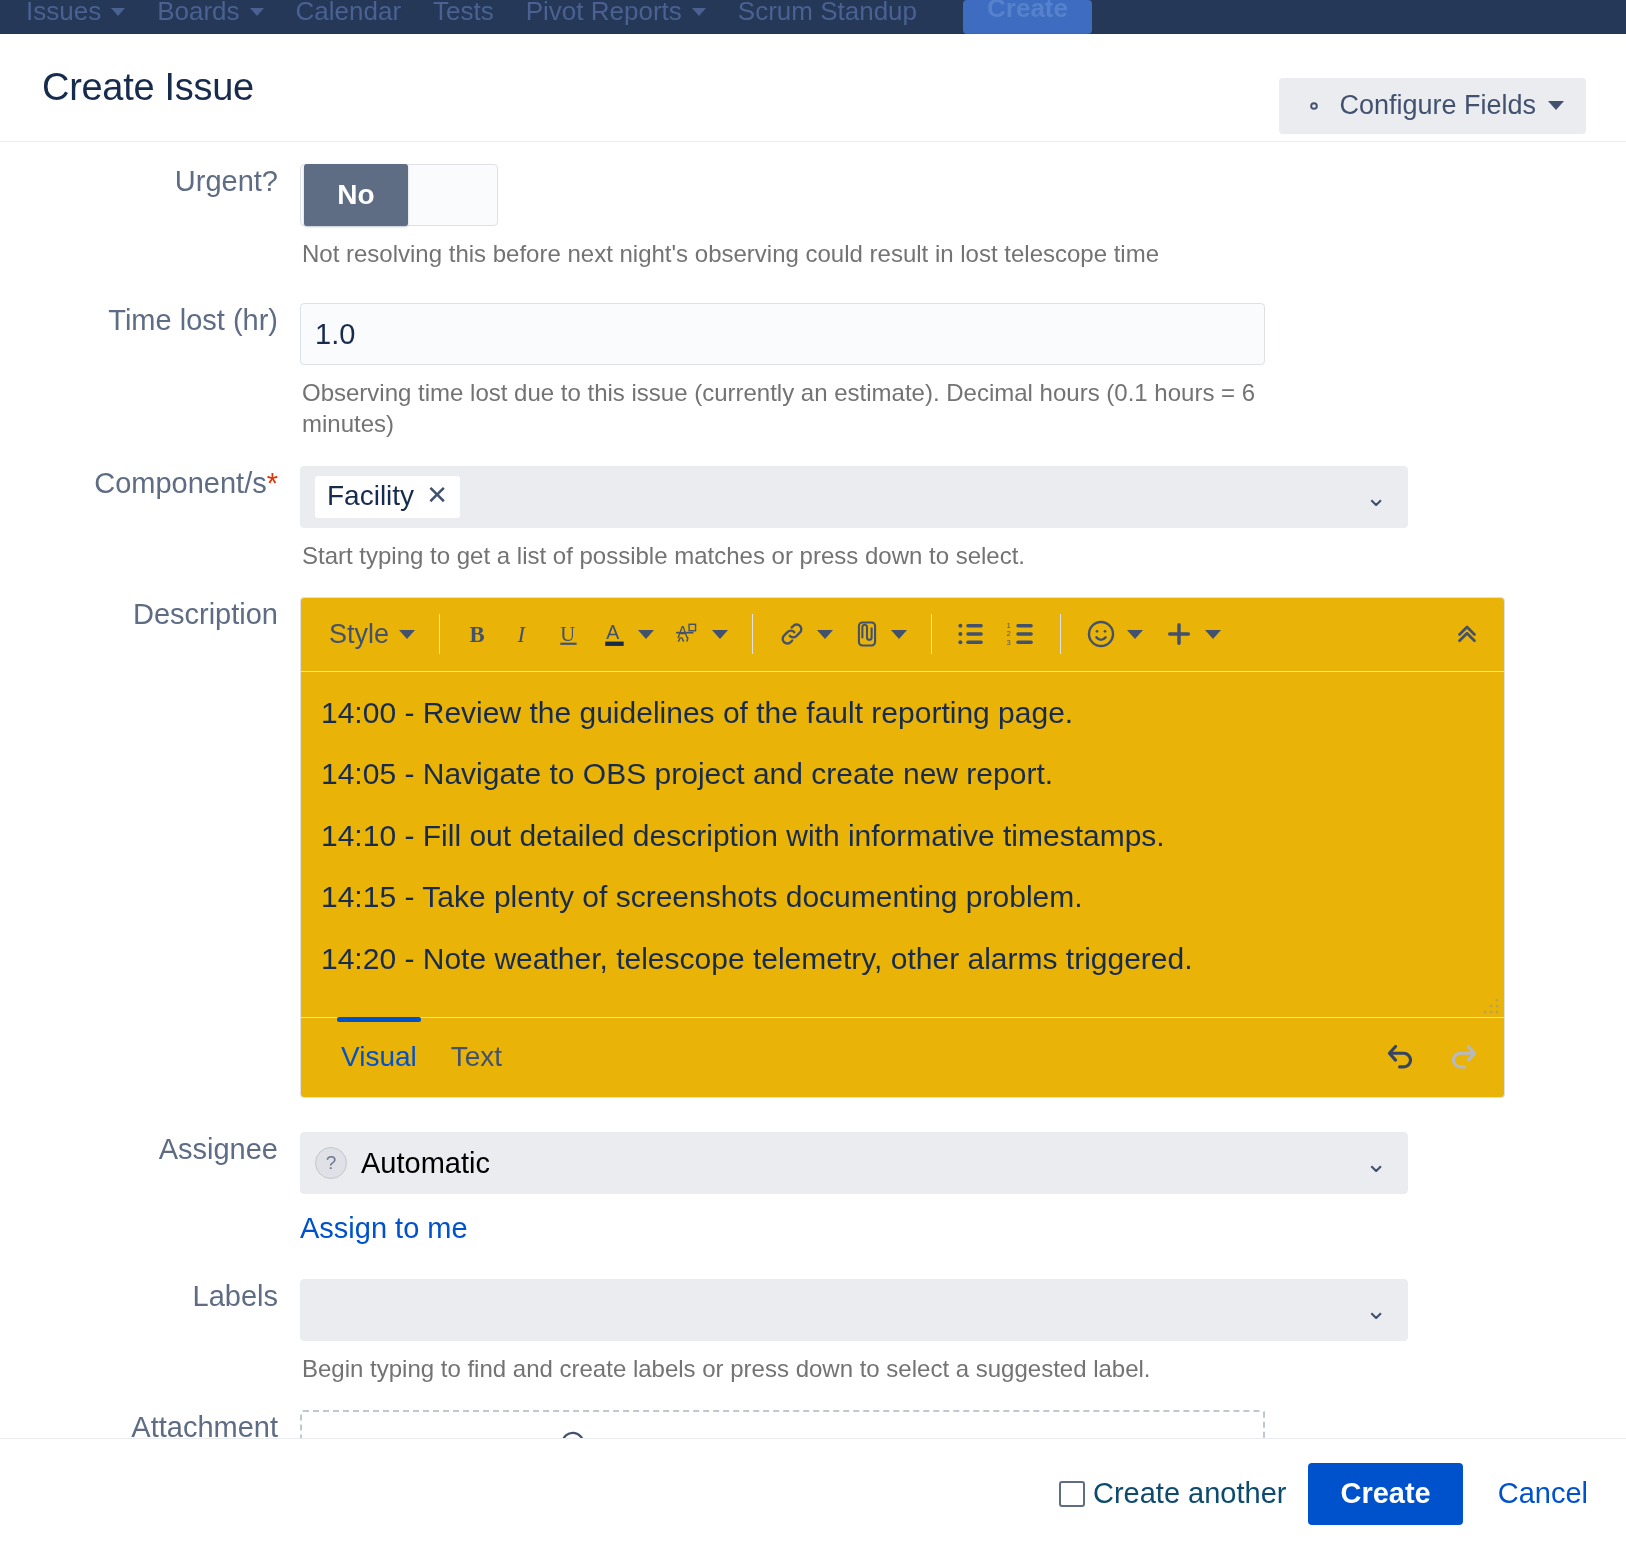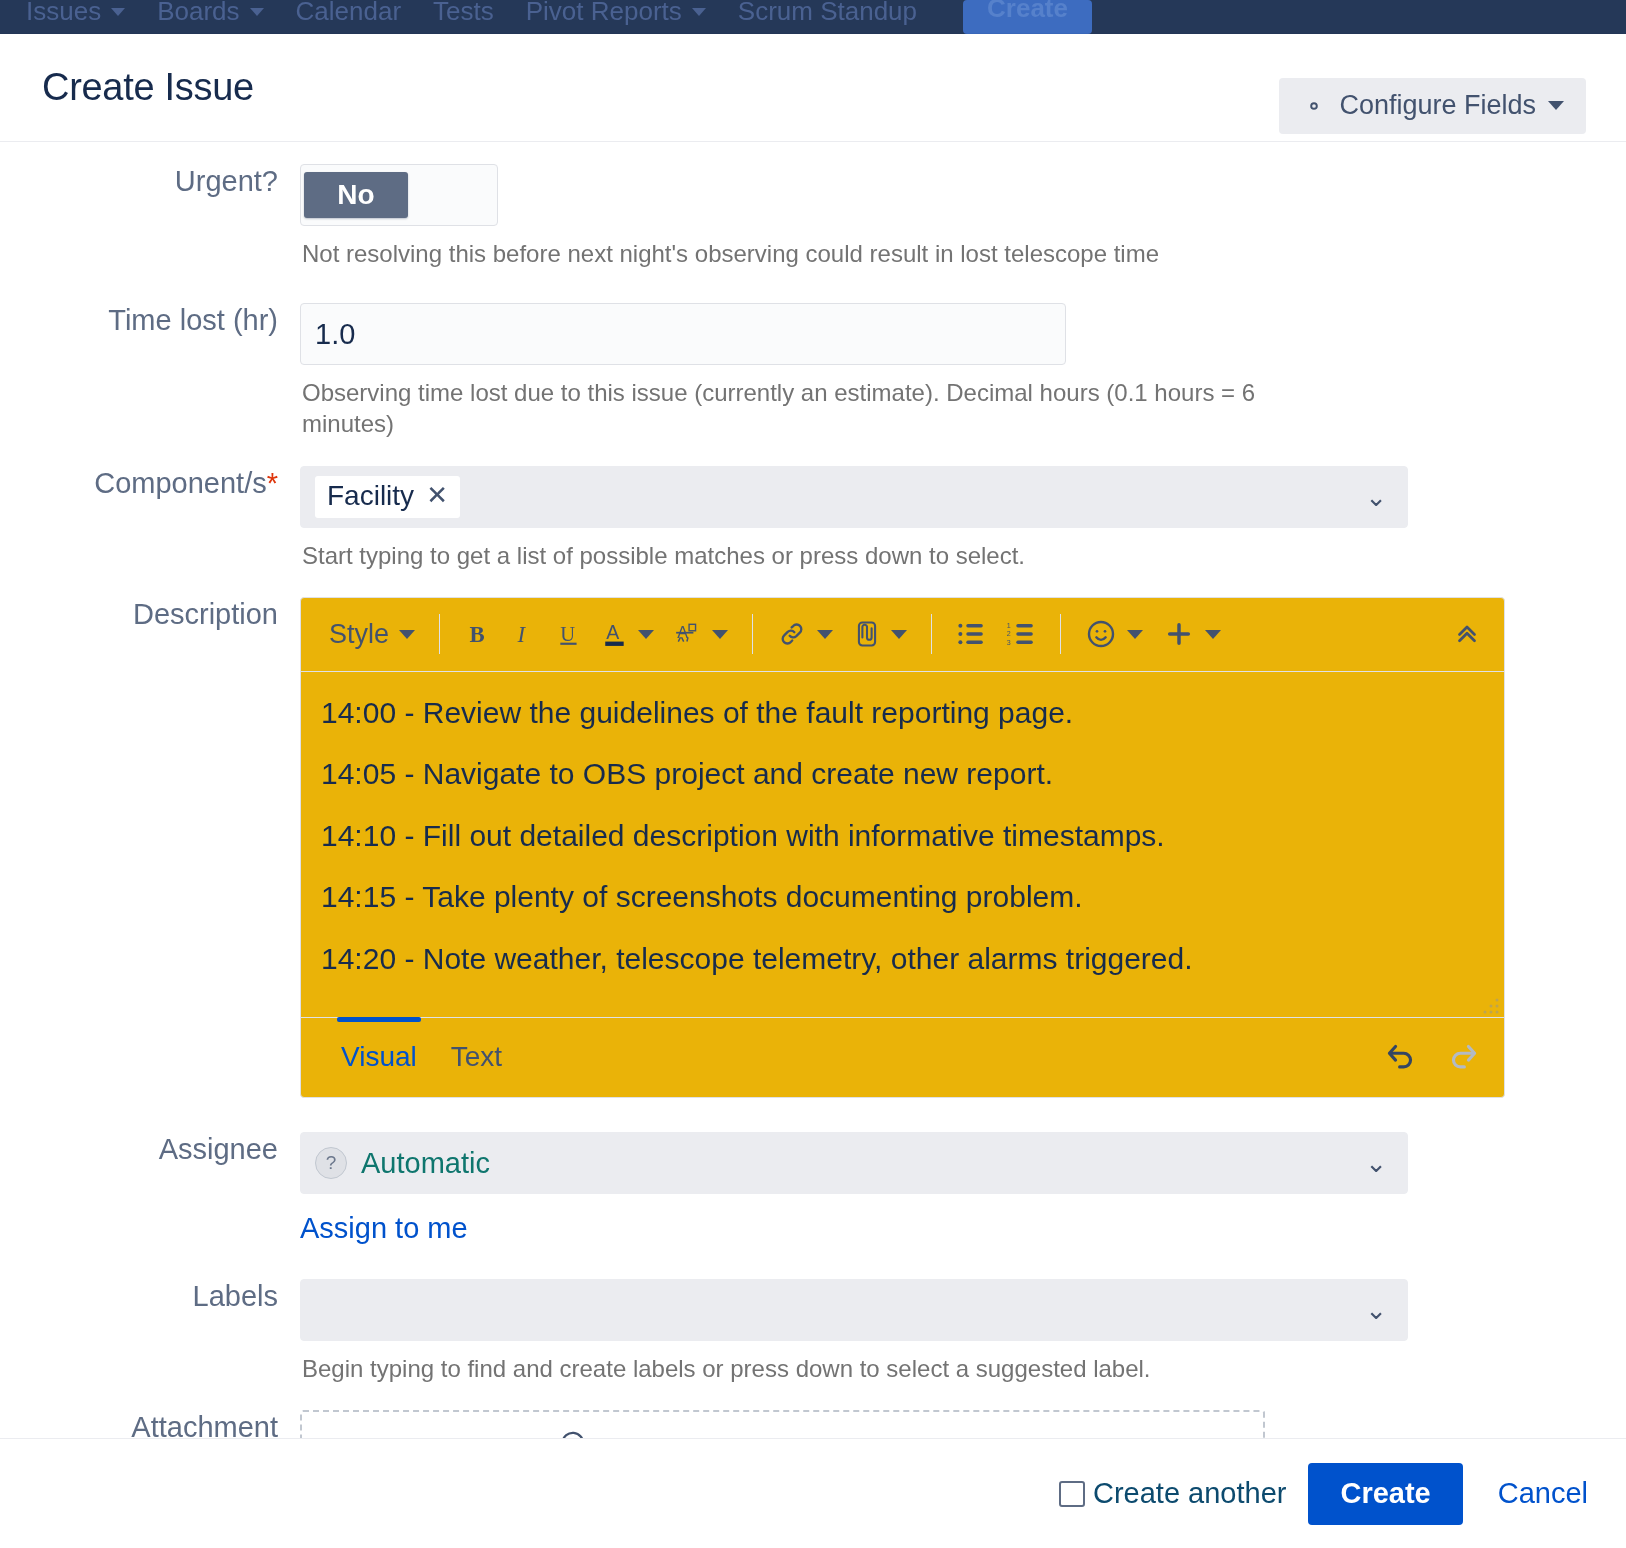--- a/index.html
+++ b/index.html
@@ -146,33 +146,33 @@
     background: #fafbfc;
     display: flex;
     align-items: center;
     padding: 3px;
     cursor: pointer;
   }
   .toggle-knob {
     background: #5e6c84;
     color: #ffffff;
     border-radius: 3px;
-    height: 46px;
+    height: 62px;
     width: 104px;
     display: flex;
     align-items: center;
     justify-content: center;
     font-size: 28px;
     font-weight: bold;
     box-shadow: 0 1px 2px rgba(9,30,66,0.25);
   }
 
   
   .text-input {
-    width: 766px;
+    width: 965px;
     height: 62px;
     border: 1px solid #dfe1e6;
     border-radius: 4px;
     background: #fafbfc;
     font-size: 29px;
     color: #172b4d;
     padding: 0 14px;
     font-family: "Liberation Sans", sans-serif;
     outline: none;
   }
@@ -221,21 +221,21 @@
     background: #dfe1e6;
     border: 1px solid #c1c7d0;
     color: #6b778c;
     font-size: 19px;
     display: flex;
     align-items: center;
     justify-content: center;
     margin-right: 14px;
     flex: 0 0 auto;
   }
-  .assignee-text { font-size: 29px; color: #0f766e; }
+  .assignee-text { font-size: 29px; color: #000000; }
   .link {
     color: #0052cc;
     font-size: 29px;
     text-decoration: none;
     cursor: pointer;
   }
 
   
   .editor {
     width: 1205px;

